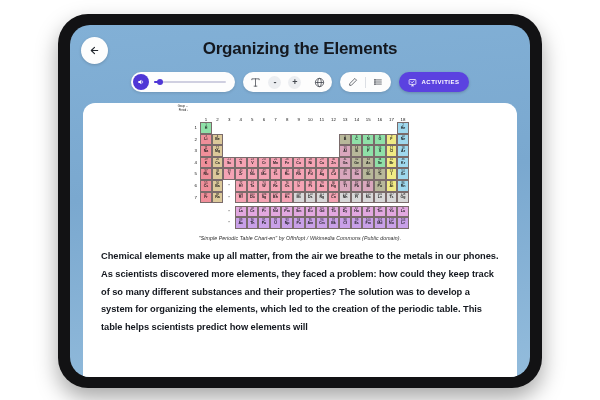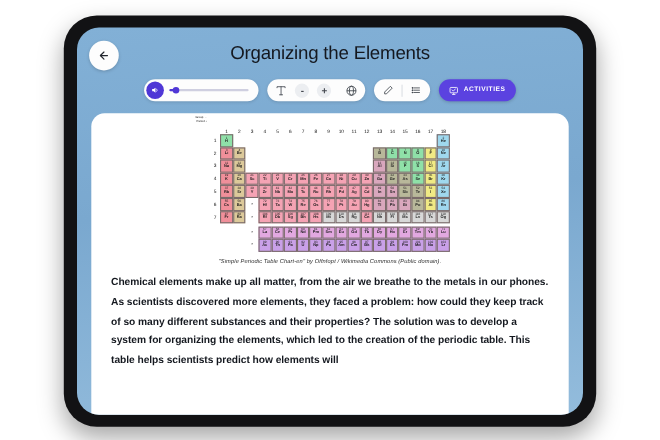--- a/index.html
+++ b/index.html
@@ -23,21 +23,21 @@
 
   
   .back-btn {
     position:absolute; left:11px; top:12px; width:27px; height:27px;
     border-radius:50%; background:#fdfdfd; display:flex;
     align-items:center; justify-content:center;
     box-shadow:0 1px 3px rgba(0,0,0,.18); cursor:pointer;
   }
   .page-title {
     position:absolute; left:0; right:0; top:14px; text-align:center;
-    font-size:17px; font-weight:normal; color:#14181f; letter-spacing:-.2px;
+    font-size:17px; font-weight:bold; color:#14181f; letter-spacing:-.2px;
   }
 
   
   .toolbar {
     position:absolute; left:0; right:0; top:47px;
     display:flex; align-items:center; justify-content:center; gap:8px;
   }
   .pill {
     background:#fdfdfd; border-radius:13px; height:20px;
     display:flex; align-items:center; box-shadow:0 1px 3px rgba(0,0,0,.14);

